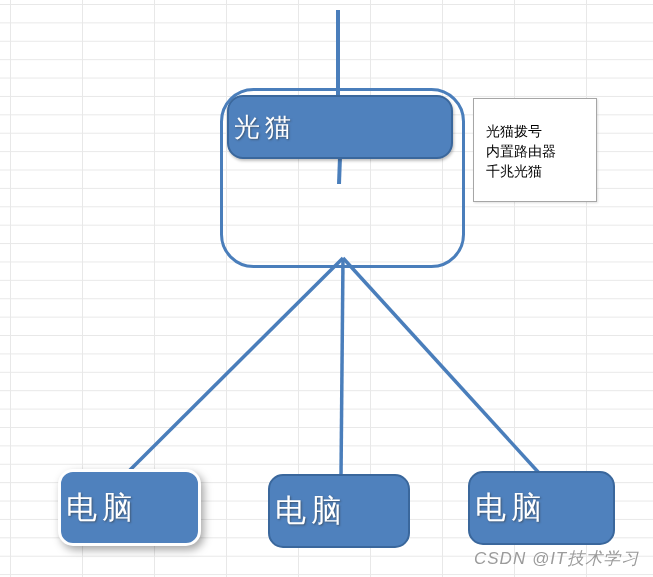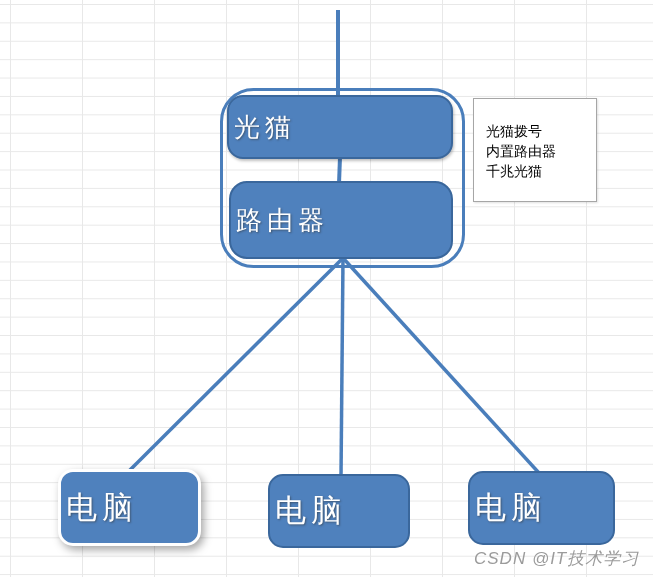--- a/index.html
+++ b/index.html
@@ -99,23 +99,20 @@
 
     <line x1="343" y1="258" x2="129" y2="471" stroke="#4a7ebb" stroke-width="3.5"></line>
     <line x1="343" y1="258" x2="341" y2="476" stroke="#4a7ebb" stroke-width="3.5"></line>
     <line x1="343" y1="258" x2="539" y2="473" stroke="#4a7ebb" stroke-width="3.5"></line>
   </svg>
 
   <div class="node node-modem">
     <span>光猫</span>
   </div>
 
-  <div class="node node-router">
-    <span>路由器</span>
-  </div>
 
   <div class="node node-pc node-pc-left">
     <span>电脑</span>
   </div>
 
   <div class="node node-pc node-pc-middle">
     <span>电脑</span>
   </div>
 
   <div class="node node-pc node-pc-right">

